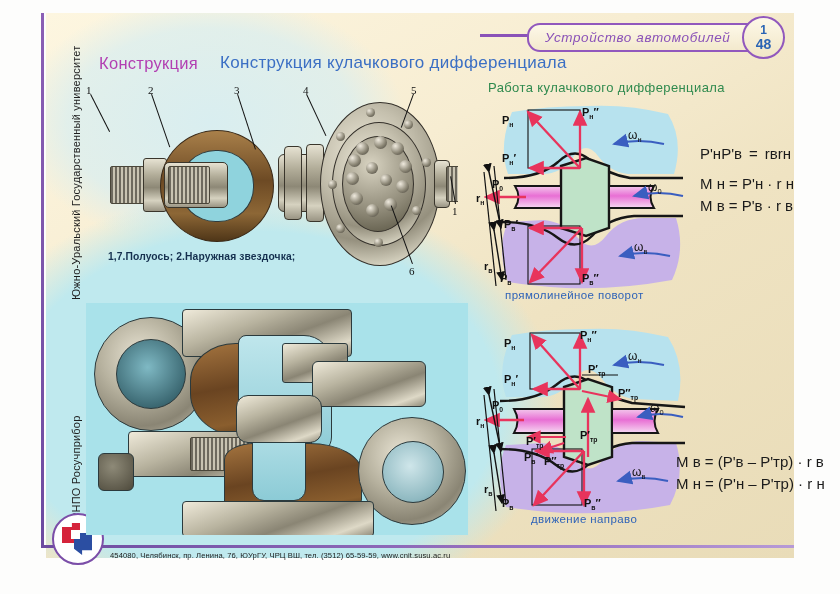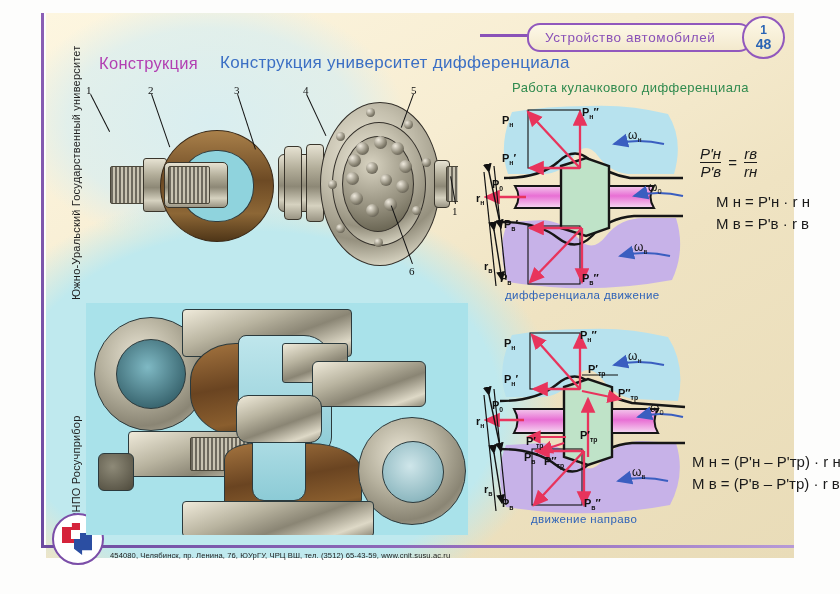--- a/index.html
+++ b/index.html
@@ -23,32 +23,32 @@
              background:linear-gradient(180deg,#8b5fb5,#6d4ba0);}
   .bottom-rule{position:absolute;left:41px;top:545px;width:753px;height:3px;
              background:linear-gradient(90deg,#6d4ba0,#9d77c4 70%,#b79ad6);}
 
   
   .hdr-wrap{position:absolute;left:527px;top:23px;height:27px;}
   .hdr-pill{position:absolute;left:0;top:0;height:25px;padding:0 34px 0 16px;
             border:2px solid #9158bd;border-radius:13px;
             background:linear-gradient(180deg,#fdf8e8,#f3e9cd);
             display:flex;align-items:center;}
-  .hdr-pill span{font-size:13.5px;color:#8a52b8;letter-spacing:.6px;white-space:nowrap;}
+  .hdr-pill span{font-size:13.5px;color:#8a52b8;letter-spacing:.6px;white-space:nowrap;font-style:italic;}
   .hdr-line{position:absolute;left:-47px;top:11px;width:52px;height:3px;background:#8a52b8;}
   .pg-circle{position:absolute;left:215px;top:-7px;width:39px;height:39px;border-radius:50%;
              border:2.5px solid #9158bd;background:linear-gradient(180deg,#fdf8e8,#f1e6c6);
              display:flex;flex-direction:column;align-items:center;justify-content:center;line-height:1;}
   .pg-circle b{font-size:12px;color:#2a64b4;font-weight:700;}
   .pg-circle i{font-size:14px;color:#2a64b4;font-weight:700;font-style:normal;margin-top:1px;}
 
   
   .t-trans{position:absolute;left:99px;top:54px;font-size:16.5px;color:#b23fb2;letter-spacing:.3px;}
   .t-main{position:absolute;left:220px;top:53px;font-size:17px;color:#3b6fc4;letter-spacing:.3px;}
-  .t-work{position:absolute;left:488px;top:80px;font-size:13px;color:#2f8a4e;letter-spacing:.4px;margin-left:24px;}
+  .t-work{position:absolute;left:488px;top:80px;font-size:13px;color:#2f8a4e;letter-spacing:.4px;}
 
   
   .vtxt{position:absolute;transform-origin:0 0;transform:rotate(-90deg);
         font-size:11px;color:#1d1d1d;white-space:nowrap;letter-spacing:.2px;}
   .v-univ{left:70px;top:300px;}
   .v-rnpo{left:70px;top:520px;}
 
   
   .logo{position:absolute;left:52px;top:513px;width:48px;height:48px;border-radius:50%;
         border:2.5px solid #7b4ea8;background:#ffffff;overflow:hidden;}
@@ -99,24 +99,24 @@
   .d2{left:478px;top:325px;width:215px;height:190px;}
 
   .cap{position:absolute;font-size:11.5px;color:#2f63b8;letter-spacing:.4px;}
   .cap1{left:505px;top:289px;}
   .cap2{left:531px;top:513px;}
 
   .formula{position:absolute;color:#1b1b1b;}
   .f1{left:700px;top:145px;}
   .f2{left:676px;top:448px;}
   .frac{display:flex;align-items:center;gap:7px;font-size:15px;margin-bottom:13px;}
-  .frac .num{display:flex;flex-direction:column;align-items:flex-end;font-style:italic;}
+  .frac .num{display:flex;flex-direction:row;align-items:flex-end;}
   .frac .bar{border-top:1.6px solid #1b1b1b;width:100%;}
   sub{font-size:.62em;}
-  .mrow{font-size:15px;margin:5px 16px;white-space:nowrap;}
+  .mrow{font-size:15px;margin:5px 0;white-space:nowrap;}
 
   .lbl{position:absolute;font-size:11px;color:#111;font-weight:700;white-space:nowrap;}
   .om{position:absolute;font-size:12px;color:#111;white-space:nowrap;}
 
   
   .footer{position:absolute;left:110px;top:551px;font-size:7.6px;color:#1a1a1a;letter-spacing:.1px;}
 </style>
 </head>
 <body>
 
@@ -134,21 +134,21 @@
     <div class="hdr-pill">
       <span>Устройство  автомобилей</span>
     </div>
     <div class="pg-circle">
       <b>1</b>
       <i>48</i>
     </div>
   </div>
 
   <div class="t-trans">Конструкция</div>
-  <div class="t-main">Конструкция университет дифференциала</div>
+  <div class="t-main">Конструкция кулачкового дифференциала</div>
   <div class="t-work">Работа кулачкового дифференциала</div>
 
   <div class="vtxt v-univ">Южно-Уральский  Государственный  университет</div>
   <div class="vtxt v-rnpo">РНПО  Росучприбор</div>
 
   <div class="logo">
     <div class="red"></div>
     <div class="blue"></div>
     <div class="white"></div>
   </div>
@@ -210,20 +210,21 @@
   <div class="cn" style="left:303px;top:84px;">4</div>
   <div class="ldr" style="left:307px;top:94px;width:46px;height:1px;transform:rotate(65deg);"></div>
   <div class="cn" style="left:411px;top:84px;">5</div>
   <div class="ldr" style="left:414px;top:94px;width:36px;height:1px;transform:rotate(110deg);"></div>
   <div class="cn" style="left:409px;top:265px;">6</div>
   <div class="ldr" style="left:412px;top:264px;width:62px;height:1px;transform:rotate(-110deg);"></div>
   <div class="cn" style="left:452px;top:205px;">1</div>
   <div class="ldr" style="left:455px;top:204px;width:28px;height:1px;transform:rotate(-100deg);"></div>
 
   <div class="legend">
+    <div>1,7.Полуось;  2.Наружная  звездочка;</div>
   </div>
 
   <div class="photo ph-bot">
     <div class="brg" style="left:8px;top:14px;width:112px;height:112px;"></div>
     <div class="brg" style="left:30px;top:36px;width:68px;height:68px;
          background:radial-gradient(circle at 45% 40%,#7fb9c4,#3d6a74 70%,#24434b);"></div>
     <div class="cut-body cut-steel" style="left:96px;top:6px;width:168px;height:46px;border-radius:4px;"></div>
     <div class="cut-body cut-brown" style="left:104px;top:40px;width:112px;height:92px;border-radius:40% 14% 20% 46%;"></div>
     <div class="cut-body cut-cyan" style="left:152px;top:32px;width:92px;height:118px;border-radius:8px 28px 18px 10px;"></div>
     <div class="cut-body cut-steel" style="left:196px;top:40px;width:64px;height:38px;border-radius:3px;"></div>
@@ -298,21 +299,21 @@
     <div class="lbl" style="left:14px;top:78px;">P<sub>0</sub></div>
     <div class="lbl" style="left:22px;top:172px;">P<sub>в</sub></div>
     <div class="lbl" style="left:104px;top:172px;">P<sub>в</sub>″</div>
     <div class="lbl" style="left:26px;top:118px;">P<sub>в</sub>′</div>
     <div class="lbl" style="left:-2px;top:92px;">r<sub>н</sub></div>
     <div class="lbl" style="left:6px;top:160px;">r<sub>в</sub></div>
     <div class="om" style="left:150px;top:28px;">ω<sub>н</sub></div>
     <div class="om" style="left:170px;top:80px;">ω<sub>0</sub></div>
     <div class="om" style="left:156px;top:140px;">ω<sub>в</sub></div>
   </div>
-  <div class="cap cap1">дифференциала  движение</div>
+  <div class="cap cap1">прямолинейное  поворот</div>
 
   <div class="formula f1">
     <div class="frac">
       <div class="num">
         <span>P'н</span>
         <span class="bar"></span>
         <span>P'в</span>
       </div>
       <span>=</span>
       <div class="num">
@@ -384,19 +385,19 @@
     <div class="lbl" style="left:106px;top:172px;">P<sub>в</sub>″</div>
     <div class="lbl" style="left:-2px;top:90px;">r<sub>н</sub></div>
     <div class="lbl" style="left:6px;top:158px;">r<sub>в</sub></div>
     <div class="om" style="left:150px;top:24px;">ω<sub>н</sub></div>
     <div class="om" style="left:172px;top:76px;">ω<sub>0</sub></div>
     <div class="om" style="left:154px;top:140px;">ω<sub>в</sub></div>
   </div>
   <div class="cap cap2">движение  направо</div>
 
   <div class="formula f2">
+    <div class="mrow">M в = (P'в – P'тр) · r в</div>
     <div class="mrow">M н = (P'н – P'тр) · r н</div>
-    <div class="mrow">M в = (P'в – P'тр) · r в</div>
-  </div>
-
-  <div class="footer">454080, Челябинск, пр. Ленина, 76, ЮУрГУ, ЧРЦ ВШ, тел. (3512) 65-43-59, www.cnit.susu.ac.ru</div>
+  </div>
+
+  <div class="footer">454080, Челябинск, пр. Ленина, 76, ЮУрГУ, ЧРЦ ВШ, тел. (3512) 65-59-59, www.cnit.susu.ac.ru</div>
 
 </div>
 
 </body></html>

